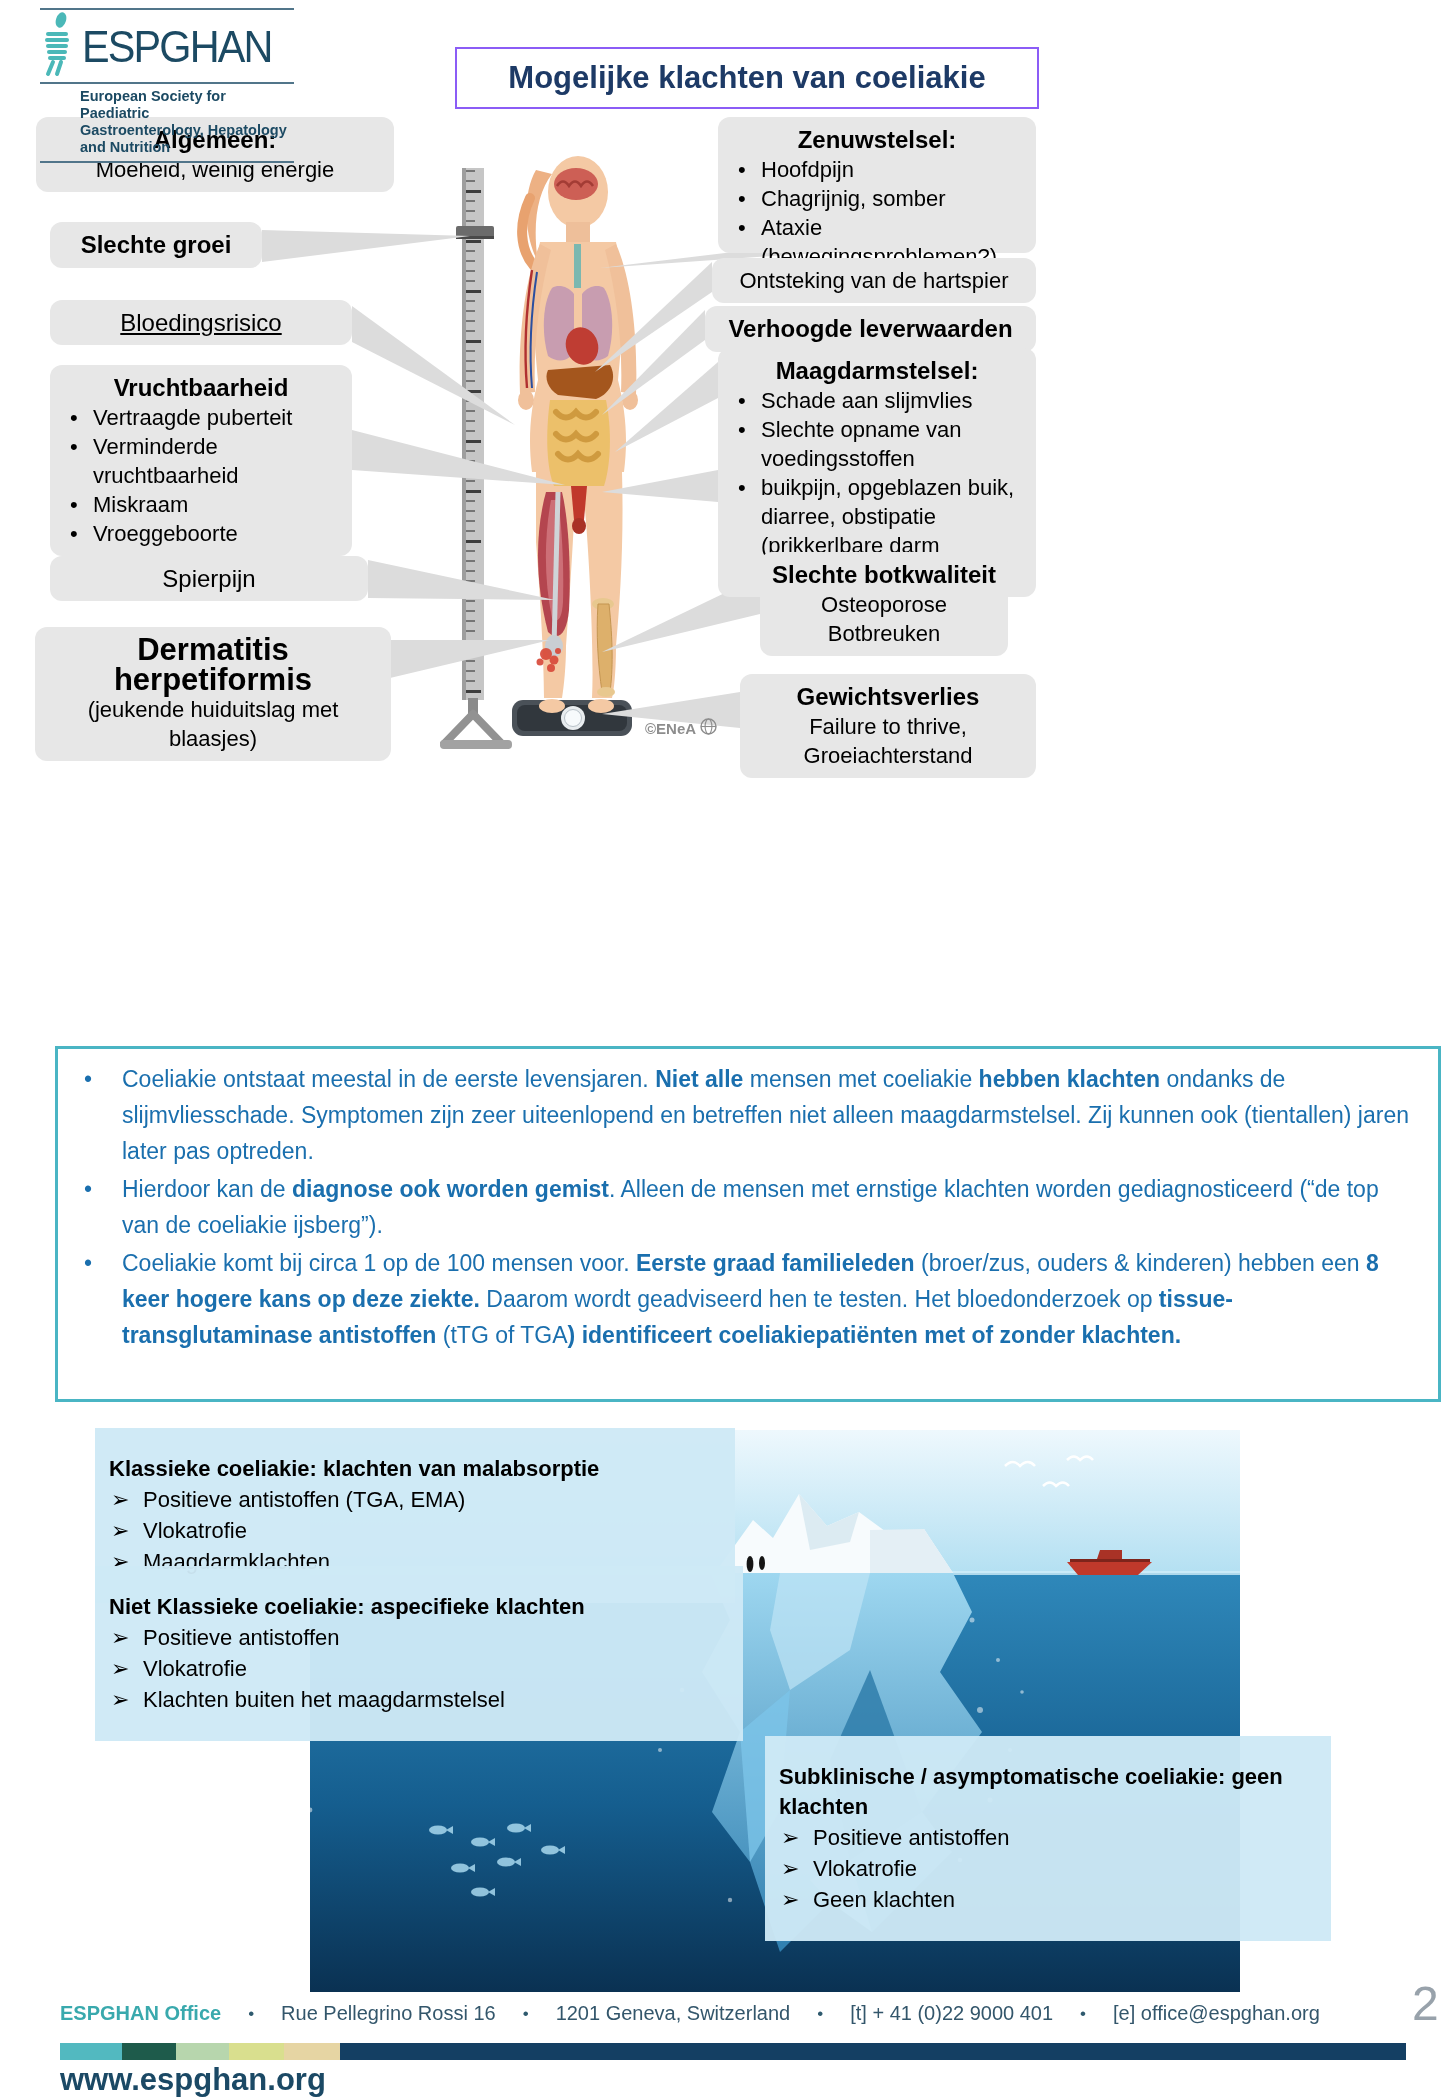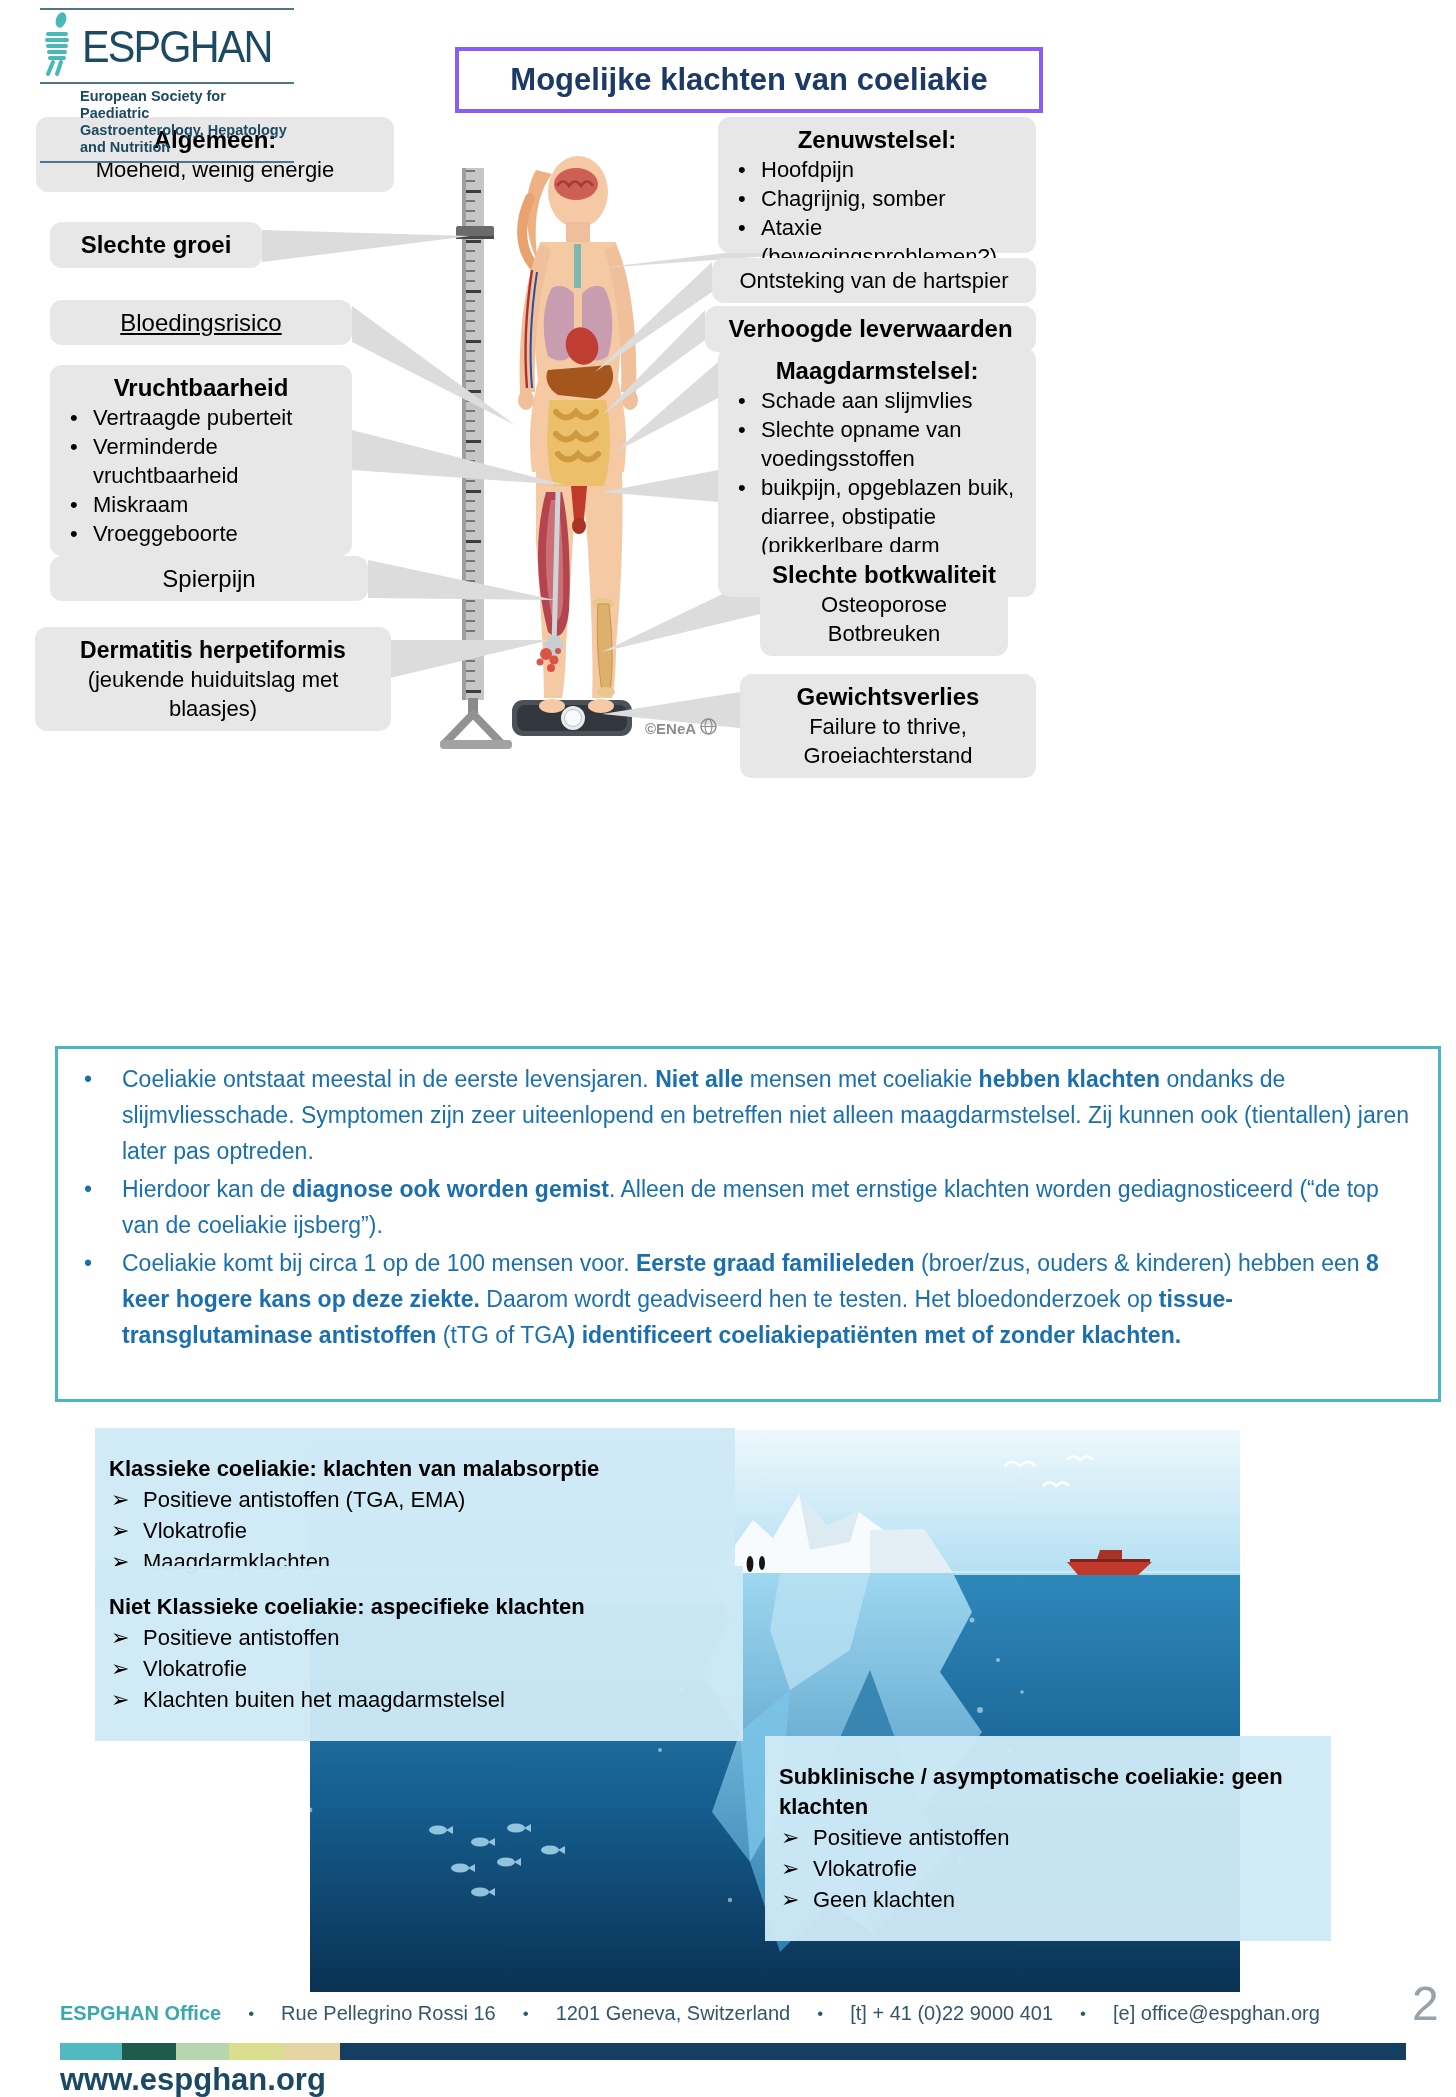--- a/index.html
+++ b/index.html
@@ -8,21 +8,21 @@
 
   
   .logo{position:absolute;left:40px;top:8px;width:254px;z-index:4;}
   .lrule{height:2px;background:#51758a;}
   .lrow{display:flex;align-items:center;gap:6px;padding:2px 0 0 0;}
   .lword{font-size:45px;font-weight:500;color:#1c4a63;letter-spacing:-2px;
          display:inline-block;transform:scaleX(.92);transform-origin:left;}
   .ltag{font-size:14.5px;font-weight:700;color:#1c4a63;line-height:17px;padding:4px 0 5px 0;margin-left:40px;}
 
   
-  .titlebox{position:absolute;left:455px;top:47px;width:580px;height:58px;border:4px solid #8b5cf6;
+  .titlebox{position:absolute;left:455px;top:47px;width:580px;height:58px;border:2px solid #8b5cf6;
             background:#fff;display:flex;align-items:center;justify-content:center;z-index:4;}
   .titletext{font-size:31px;font-weight:700;color:#1d3a66;}
 
   
   .gbox{position:absolute;background:#e7e7e7;border-radius:12px;padding:8px 10px;box-sizing:border-box;
         text-align:center;font-size:22px;line-height:29px;color:#000;z-index:3;}
   .hdr{font-weight:700;font-size:24px;line-height:30px;}
   .bi{display:flex;gap:11px;text-align:left;padding-left:10px;}
   .bg{flex:0 0 12px;}
   .bt{flex:1;}
@@ -232,21 +232,21 @@
           <span class="bt">Vroeggeboorte</span>
         </div>
       </div>
   </div>
 
   <div class="gbox" style="left:50px;top:556px;width:318px;">
     <div style="font-size:24px;">Spierpijn</div>
   </div>
 
   <div class="gbox" style="left:35px;top:627px;width:356px;">
-    <div class="hdr" style="font-size:23px;">Dermatitis herpetiformis</div>
+    <div class="hdr" style="font-size:31px;">Dermatitis herpetiformis</div>
     <div>(jeukende huiduitslag met blaasjes)</div>
   </div>
 
   <div class="gbox" style="left:718px;top:117px;width:318px;height:136px;">
     <div class="hdr">Zenuwstelsel:</div>
     <div>
         <div class="bi">
           <span class="bg">•</span>
           <span class="bt">Hoofdpijn</span>
         </div>

